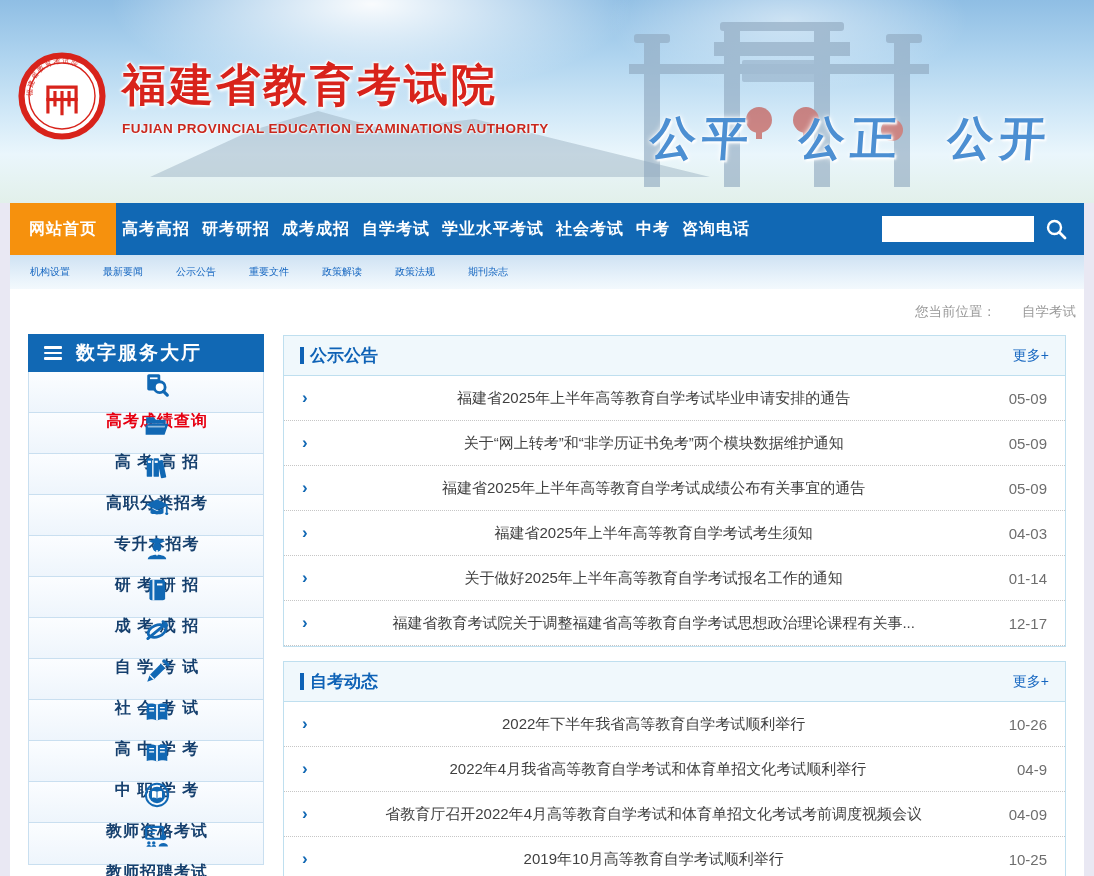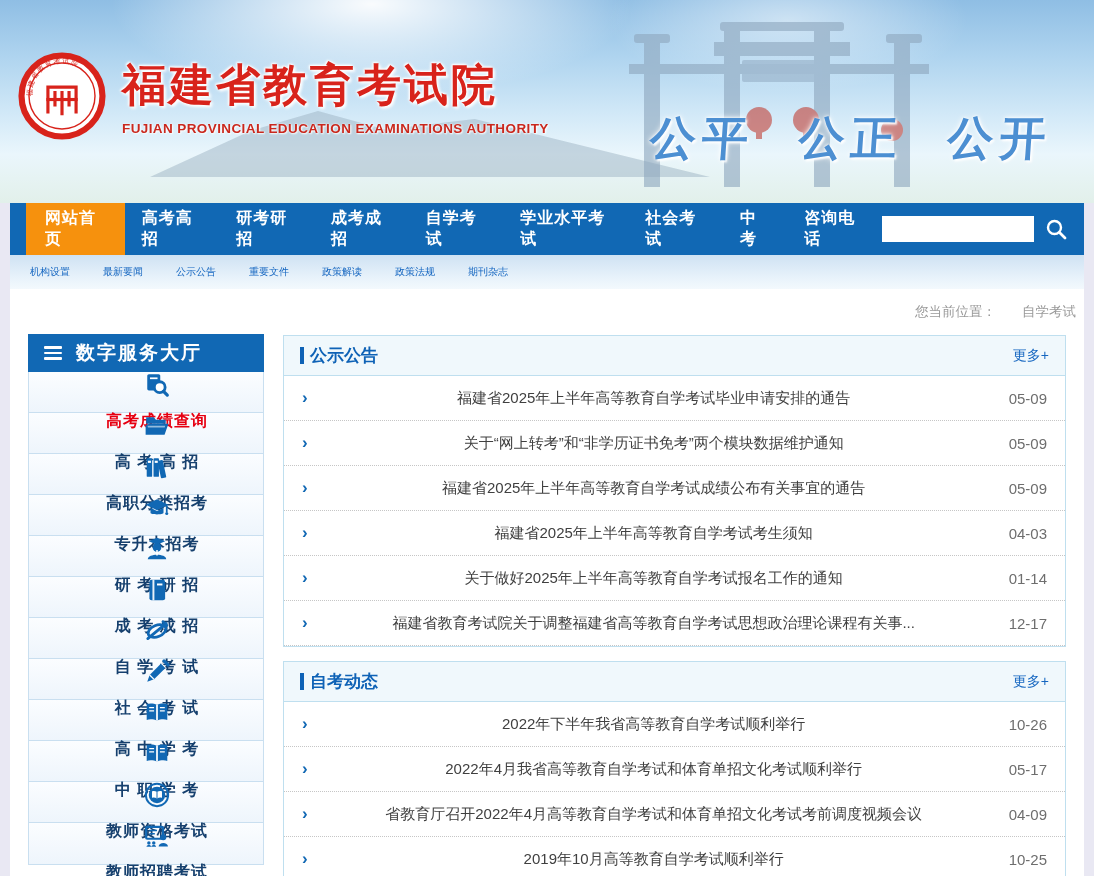--- a/index.html
+++ b/index.html
@@ -39,24 +39,24 @@
     text-shadow:0 0 3px #fff,0 0 6px #fff,2px 2px 2px rgba(255,255,255,.9);
     transform:skewX(-4deg);
   }
 
   
   .page{ margin:0 10px; background:#fff; min-height:673px; }
 
   
   .nav{ height:52px; background:#1168B4; display:flex; align-items:stretch; }
   .nav-item{
-    display:flex; align-items:center; padding:0 17px; color:#fff;
+    display:flex; align-items:center; padding:0 6px; color:#fff;
     font-size:16px; font-weight:bold; letter-spacing:1px; cursor:pointer;
   }
-  .nav-item.active{ background:#F6910D; padding:0 19px;margin-left:16px; }
+  .nav-item.active{ background:#F6910D; padding:0 19px; }
   .nav-spacer{ flex:1; }
   .nav-search{ display:flex; align-items:center; gap:10px; padding-right:16px; }
   .nav-search input{
     width:152px; height:26px; border:none; outline:none; background:#fff;
     font-size:14px; padding:0 8px; font-family:inherit;
   }
   .search-btn{ background:none; border:none; cursor:pointer; display:flex; align-items:center; }
 
   
   .subnav{
@@ -441,21 +441,21 @@
 
             <div class="news-row">
               <span class="arrow-ic"></span>
               <span class="news-title">2022年下半年我省高等教育自学考试顺利举行</span>
               <span class="news-date">10-26</span>
             </div>
 
             <div class="news-row">
               <span class="arrow-ic"></span>
               <span class="news-title">2022年4月我省高等教育自学考试和体育单招文化考试顺利举行</span>
-              <span class="news-date">05-17</span>
+              <span class="news-date">04-9</span>
             </div>
 
             <div class="news-row">
               <span class="arrow-ic"></span>
               <span class="news-title">省教育厅召开2022年4月高等教育自学考试和体育单招文化考试考前调度视频会议</span>
               <span class="news-date">04-09</span>
             </div>
 
             <div class="news-row">
               <span class="arrow-ic"></span>

